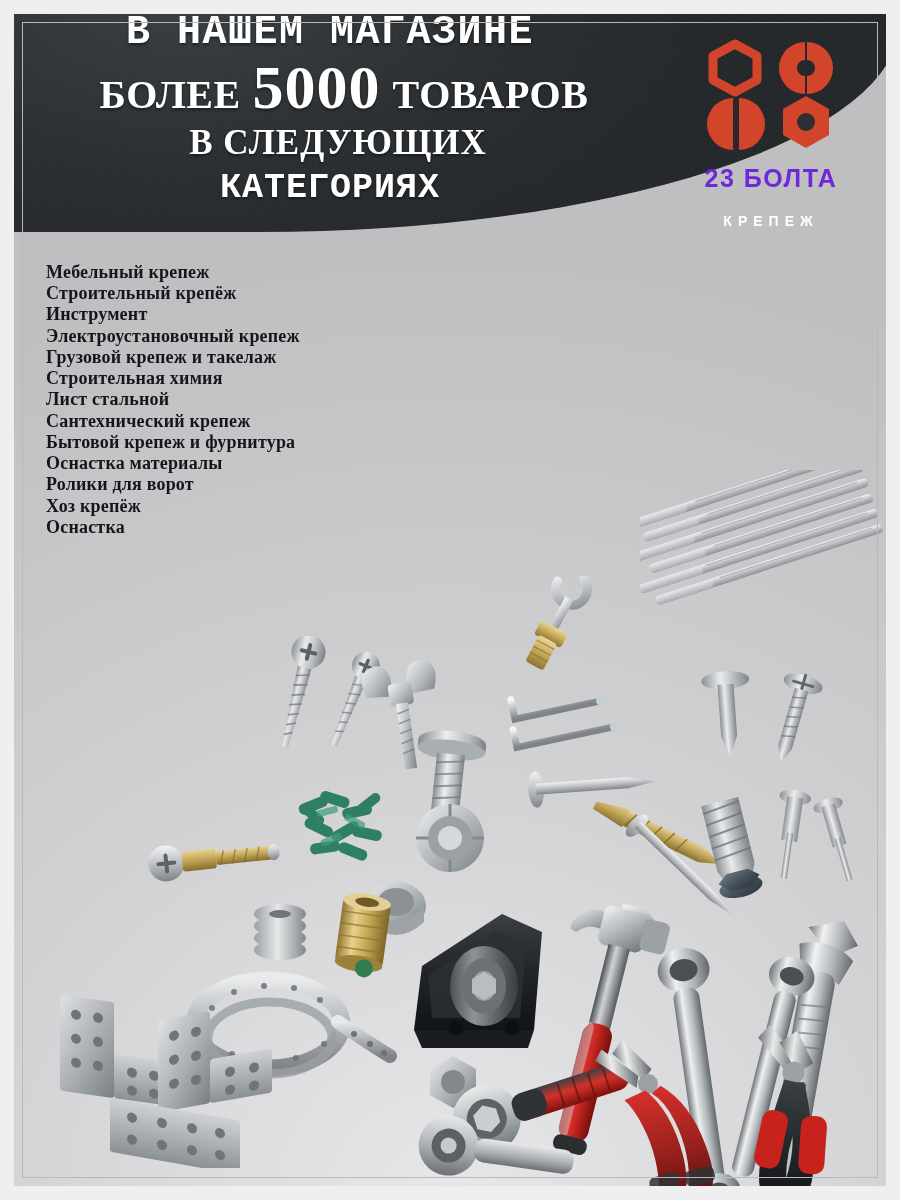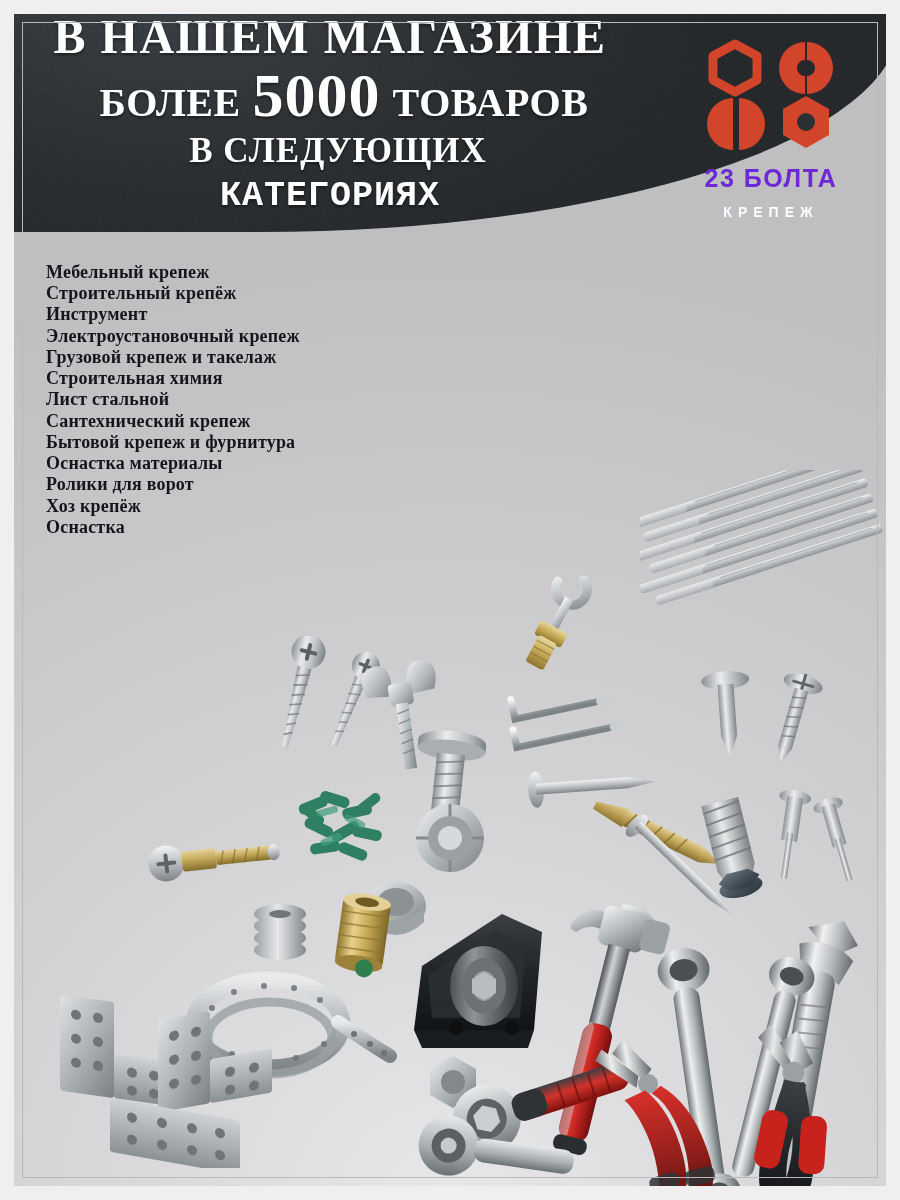--- a/index.html
+++ b/index.html
@@ -73,22 +73,23 @@
     z-index: 10;
     text-align: center;
     color: #ffffff;
     font-family: "Liberation Serif", serif;
     font-weight: bold;
     letter-spacing: 0.5px;
     line-height: 1.05;
     text-shadow: 0 2px 3px rgba(0,0,0,0.45);
   }
   .hl-line1 {
-    font-size: 48px;
+    font-size: 40px;
     letter-spacing: 1.5px;
+    font-family: Liberation Mono, monospace;
   }
   .hl-line2 {
     font-size: 40px;
     margin-top: 4px;
     display: flex;
     align-items: baseline;
     justify-content: center;
     gap: 12px;
     padding-left: 28px;
   }
@@ -128,21 +129,21 @@
   .logo-grid svg { display: block; }
   .logo-title {
     margin-top: 10px;
     color: #6d28d9;
     font-family: "Liberation Sans", sans-serif;
     font-weight: bold;
     font-size: 25px;
     letter-spacing: 1.5px;
   }
   .logo-sub {
-    margin-top: 11px;
+    margin-top: 20px;
     color: #ffffff;
     font-family: "Liberation Sans", sans-serif;
     font-weight: bold;
     font-size: 14px;
     letter-spacing: 6px;
   }
 
   
   .cat-list {
     position: absolute;

